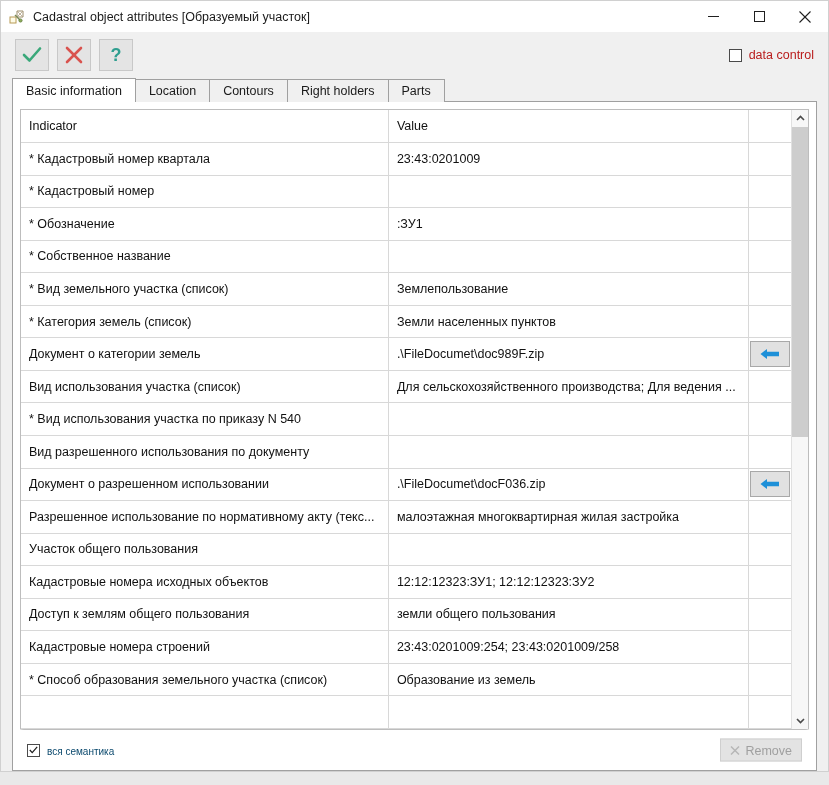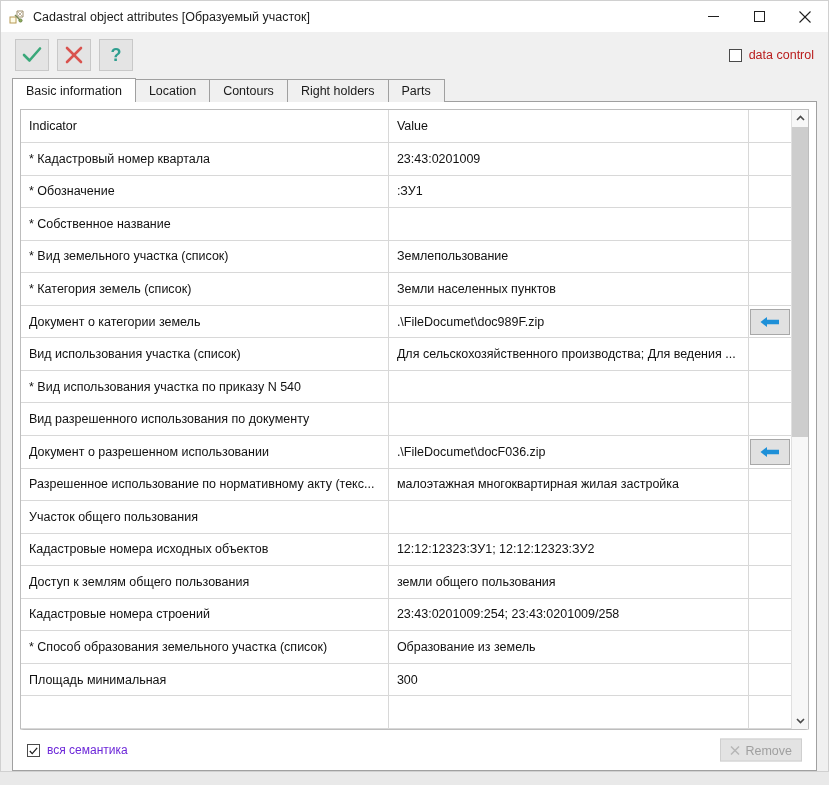--- a/index.html
+++ b/index.html
@@ -226,21 +226,21 @@
     height: 40px;
     flex: 0 0 auto;
     display: flex;
     align-items: center;
     padding: 0 14px;
     position: relative;
     background: #ffffff;
   }
   .semantics {
     display: flex; align-items: flex-end;
-    font-size: 12px; color: #6d28d9;
+    font-size: 10px; color: #0c4a6e;
   }
   .removebtn {
     position: absolute;
     right: 14px; top: 50%;
     transform: translateY(-50%);
     height: 23px;
     min-width: 80px;
     background: #e3e3e3;
     border: 1px solid #cfcfcf;
     color: #a0a0a0;
@@ -350,20 +350,25 @@
                 <td class="c-ind">Indicator</td>
                 <td class="c-val">Value</td>
                 <td class="c-btn"></td>
               </tr>
               <tr>
                 <td class="c-ind">* Кадастровый номер квартала</td>
                 <td class="c-val">23:43:0201009</td>
                 <td class="c-btn"></td>
               </tr>
               <tr>
+                <td class="c-ind">* Кадастровый номер</td>
+                <td class="c-val"></td>
+                <td class="c-btn"></td>
+              </tr>
+              <tr>
                 <td class="c-ind">* Обозначение</td>
                 <td class="c-val">:ЗУ1</td>
                 <td class="c-btn"></td>
               </tr>
               <tr>
                 <td class="c-ind">* Собственное название</td>
                 <td class="c-val"></td>
                 <td class="c-btn"></td>
               </tr>
               <tr>
@@ -438,25 +443,20 @@
                 <td class="c-btn"></td>
               </tr>
               <tr>
                 <td class="c-ind">Кадастровые номера строений</td>
                 <td class="c-val">23:43:0201009:254; 23:43:0201009/258</td>
                 <td class="c-btn"></td>
               </tr>
               <tr>
                 <td class="c-ind">* Способ образования земельного участка (список)</td>
                 <td class="c-val">Образование из земель</td>
-                <td class="c-btn"></td>
-              </tr>
-              <tr>
-                <td class="c-ind">Площадь минимальная</td>
-                <td class="c-val">300</td>
                 <td class="c-btn"></td>
               </tr>
               <tr>
                 <td class="c-ind"></td>
                 <td class="c-val"></td>
                 <td class="c-btn"></td>
               </tr>
             </tbody>
         </table>
         <div class="vscroll">

